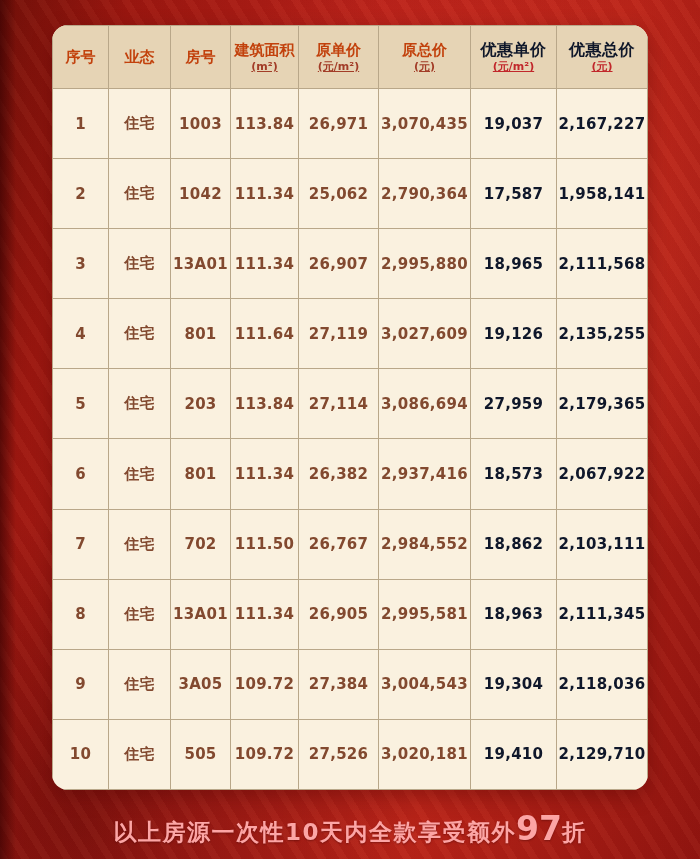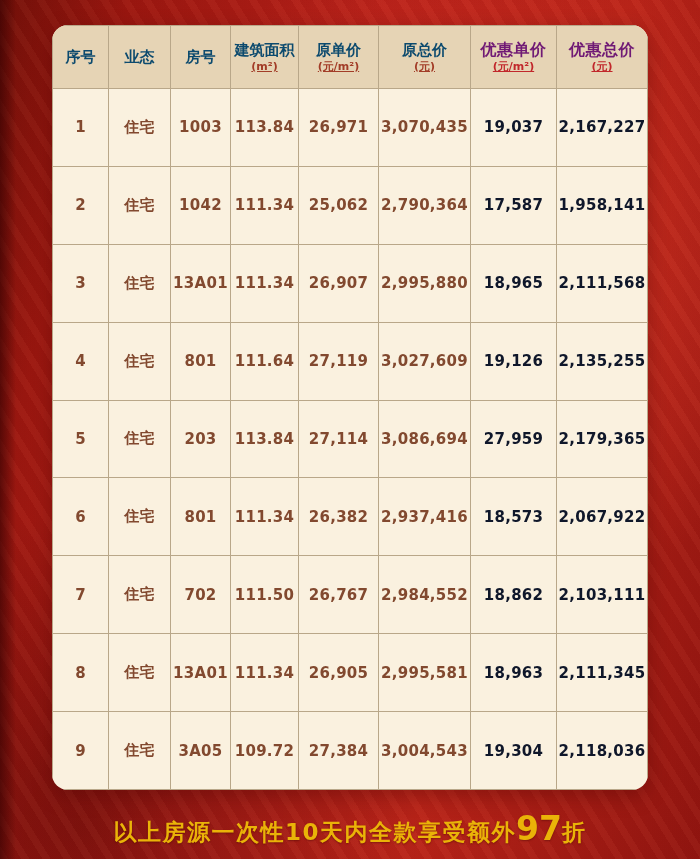--- a/index.html
+++ b/index.html
@@ -17,29 +17,29 @@
   .price-table{
     position:absolute;left:52px;top:25px;width:596px;height:765px;
     border-radius:16px;overflow:hidden;background:#faf1df;
     box-shadow:0 6px 20px rgba(70,0,0,0.35);
   }
   table{width:100%;height:100%;border-collapse:collapse;table-layout:fixed;}
   th,td{border:1px solid #b9a789;text-align:center;vertical-align:middle;padding:0;}
   thead tr{height:63px;}
   thead th{background:#e6d4b5;}
   tbody tr{height:70px;}
-  .h-label{font-size:15px;font-weight:bold;color:#0c4a6e;line-height:1.25;}
+  .h-label{font-size:15px;font-weight:bold;color:#c2410c;line-height:1.25;}
   .h-unit{font-size:11px;font-weight:bold;color:#a23c27;line-height:1.1;margin-top:1px;text-decoration:underline;}
-  th.hl .h-label{color:#701a75;font-size:16px;letter-spacing:0.5px;}
+  th.hl .h-label{color:#0f172a;font-size:16px;letter-spacing:0.5px;}
   th.hl .h-unit{color:#c1272b;}
   td{font-size:15px;font-weight:600;color:#82492f;letter-spacing:0.3px;}
   td.hl{font-weight:700;color:#0f172a;}
   .promo-banner{
     position:absolute;left:0;right:0;bottom:11px;text-align:center;
-    color:#eab308;font-weight:bold;font-size:23px;letter-spacing:1.5px;
+    color:#fca5a5;font-weight:bold;font-size:23px;letter-spacing:1.5px;
     text-shadow:0 1px 2px rgba(60,0,0,0.4);
   }
   .promo-banner .big{font-size:33px;letter-spacing:0;}
 </style>
 </head>
 <body>
 
 <div class="price-table">
   <table>
     <colgroup>
@@ -169,17 +169,27 @@
         <tr>
           <td>9</td>
           <td>住宅</td>
           <td>3A05</td>
           <td>109.72</td>
           <td>27,384</td>
           <td>3,004,543</td>
           <td class="hl">19,304</td>
           <td class="hl">2,118,036</td>
         </tr>
+        <tr>
+          <td>10</td>
+          <td>住宅</td>
+          <td>505</td>
+          <td>109.72</td>
+          <td>27,526</td>
+          <td>3,020,181</td>
+          <td class="hl">19,410</td>
+          <td class="hl">2,129,710</td>
+        </tr>
       </tbody>
   </table>
 </div>
 
 <div class="promo-banner"><span>以上房源一次性10天内全款享受额外</span><span class="big">97</span><span>折</span></div>
 
 </body></html>

